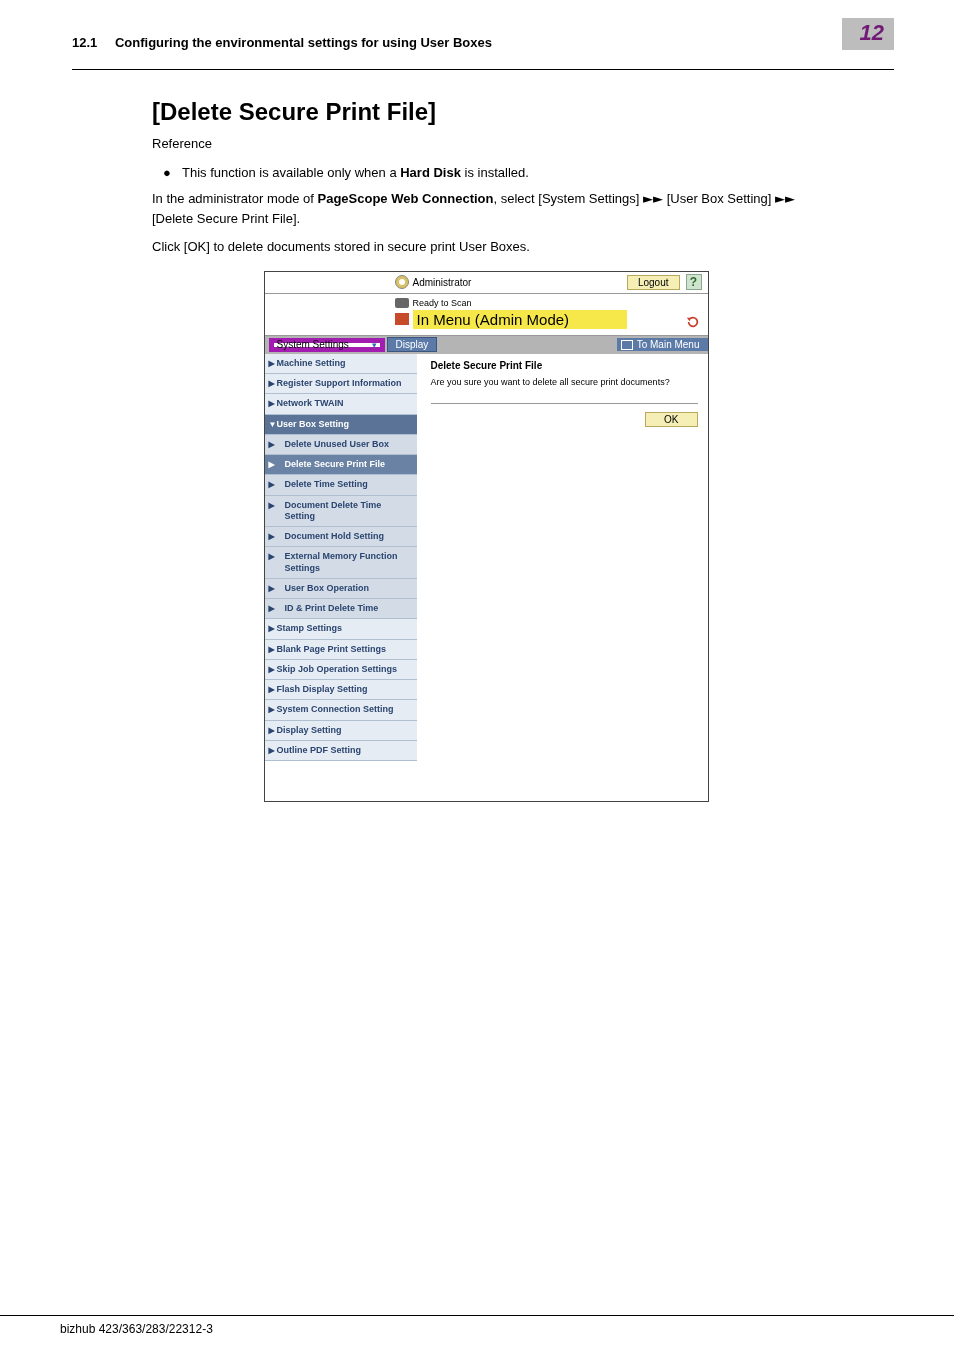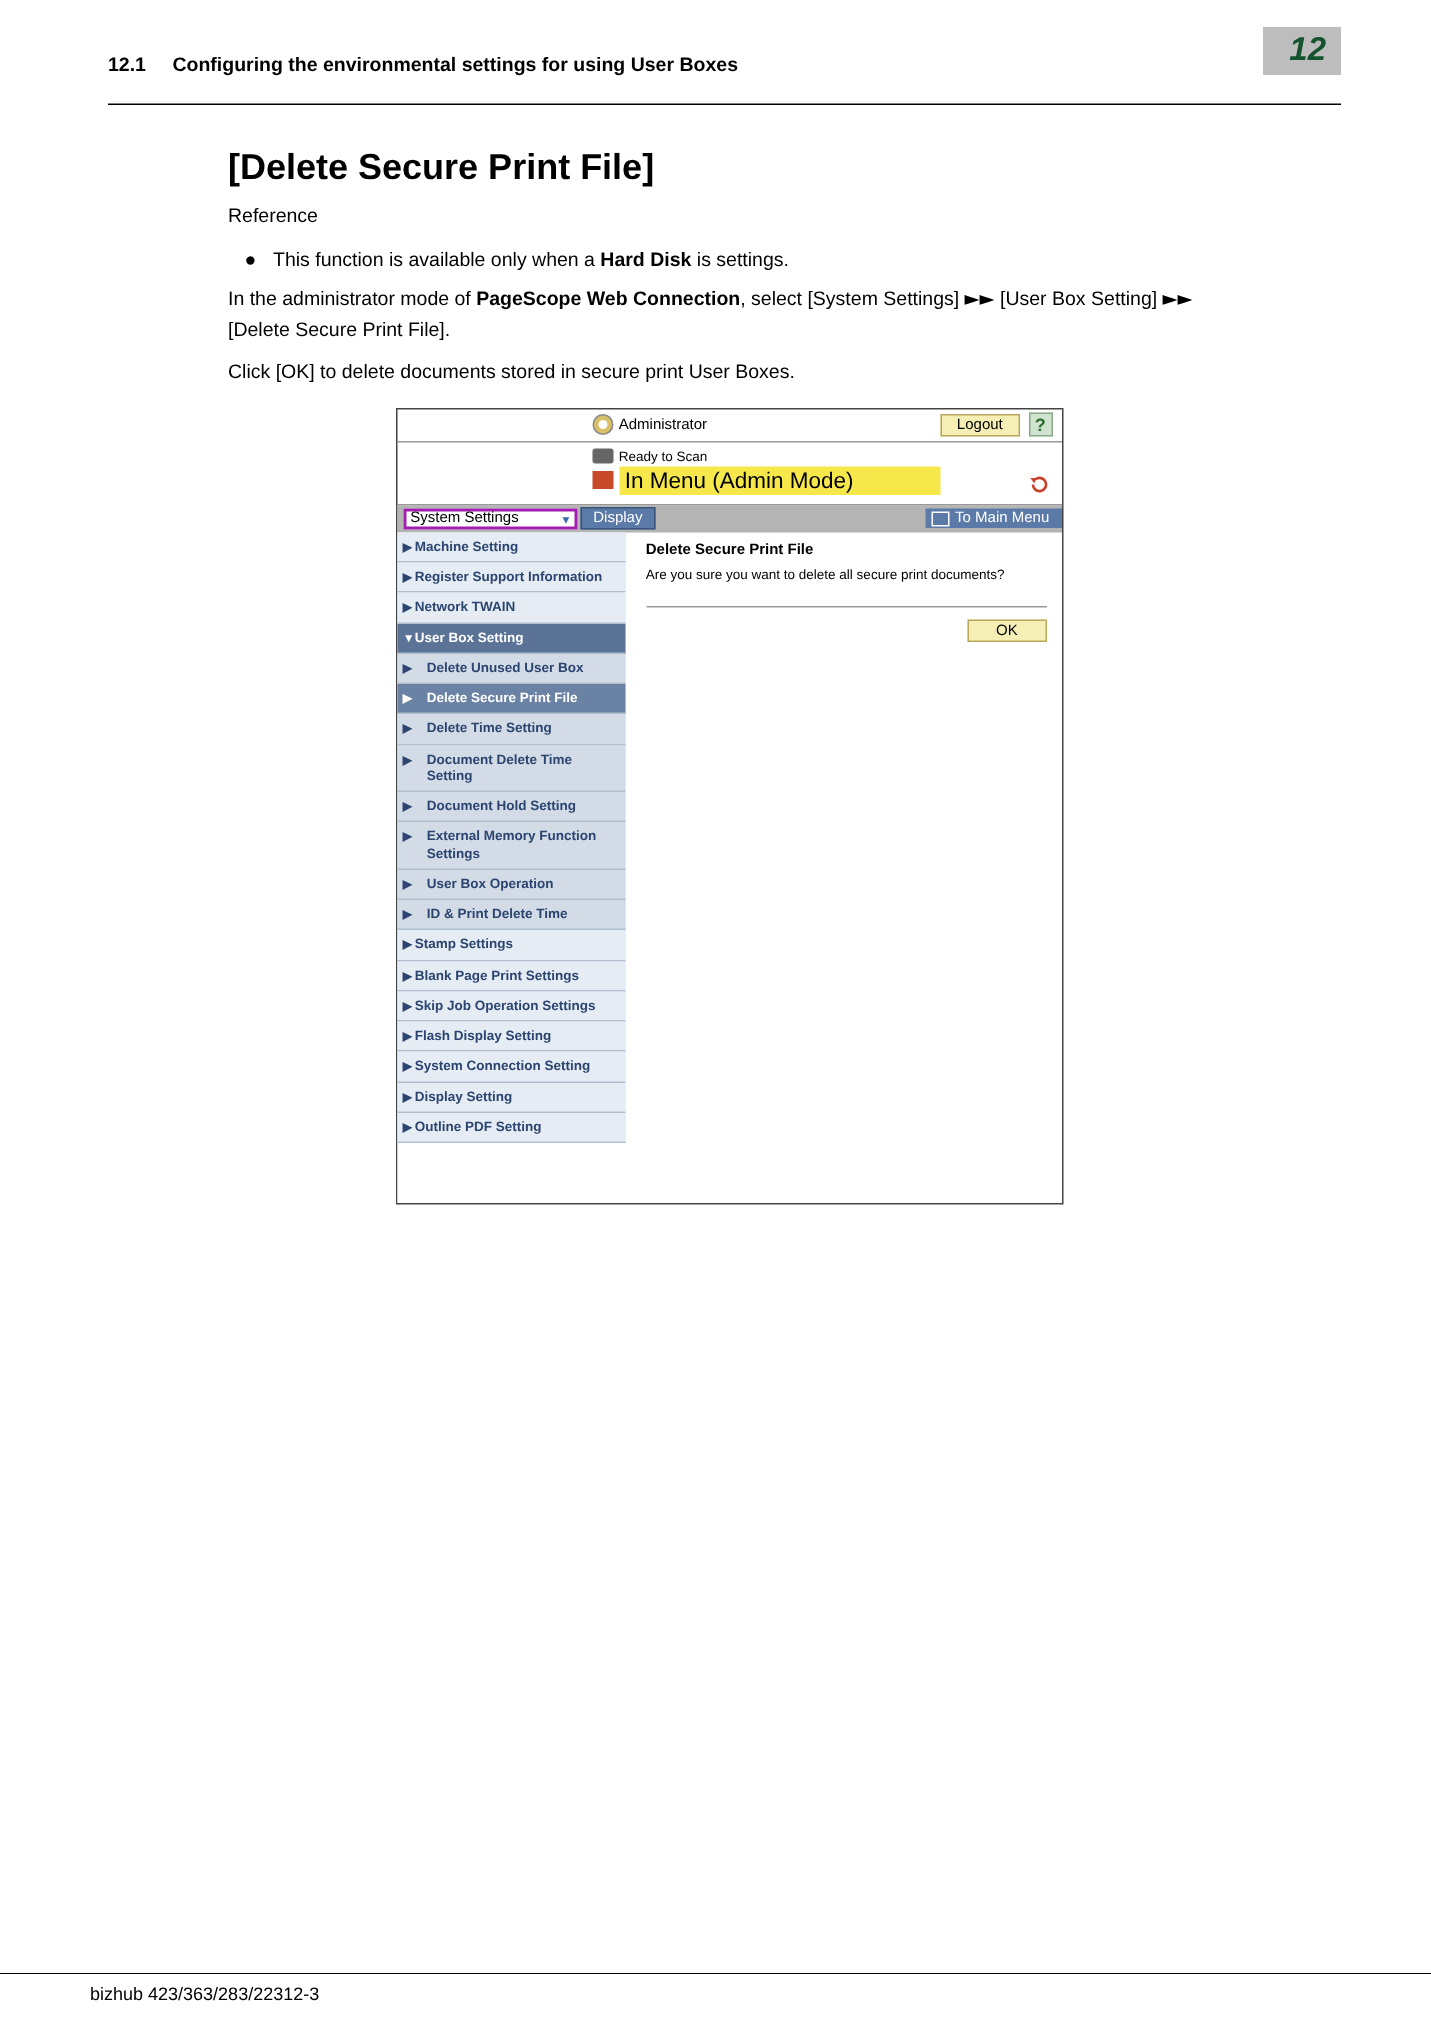--- a/index.html
+++ b/index.html
@@ -21,21 +21,21 @@
     margin-left: 12px;
   }
   .hdr-left {
     flex: 1;
     font-size: 13px;
     font-weight: bold;
   }
   .hdr-sec { margin-right: 14px; }
   .hdr-right {
     background: #bdbdbd;
-    color: #14532d;
+    color: #701a75;
     font-size: 22px;
     font-weight: bold;
     font-style: italic;
     padding: 2px 10px 4px 18px;
   }
   .content {
     padding: 20px 0 0 92px;
     width: 760px;
   }
   .h-title {
@@ -82,21 +82,21 @@
   .status-line{ display:flex; align-items:flex-end; font-size:9px; margin-bottom:2px;}
   .scan-ico{width:14px;height:10px;background:#666;border-radius:2px;margin-right:4px;}
   .menu-line{ display:flex; align-items:center;}
   .menu-ico{width:14px;height:12px;background:#c74b2b;margin-right:4px;}
   .menu-bar{ background:#f6e84a; padding:1px 58px 1px 4px; font-size:15px;}
   .refresh-ico{position:absolute; right:8px; bottom:6px; width:14px;height:14px;}
   .refresh-ico svg{width:14px;height:14px;}
 
   .toolbar{ display:flex; align-items:center; background:#b4b4b4; height:18px; padding-left:4px;}
   .dropdown{
-    background:#fff;border:2px solid #a21caf;height:14px;width:116px;font-size:10px;
+    background:#fff;border:5px solid #a21caf;height:14px;width:116px;font-size:10px;
     padding:0 3px; display:flex;align-items:center;justify-content:space-between;
   }
   .dd-arrow{ color:#3a6baf; font-size:9px;}
   .disp-btn{ background:#5b7aa8;color:#fff;padding:1px 8px;margin-left:2px;font-size:10px;border:1px solid #3a567d;}
   .tmm{ margin-left:auto; background:#5b7aa8;color:#fff;padding:1px 8px 1px 4px;font-size:10px;display:flex;align-items:center;gap:4px;}
   .tmm-ico{width:12px;height:10px;border:1px solid #fff;}
 
   .shot-body{ display:flex; }
   .nav{
     width:152px; background:#dbe4ee;
@@ -144,21 +144,21 @@
     <div class="hdr-right">12</div>
   </div>
 
   <div class="content">
     <div class="h-title">[Delete Secure Print File]</div>
     <div class="ref">Reference</div>
 
     <div class="bullet-row">
       <div class="dot">●</div>
       <div class="txt">
-        <span>This function is available only when a </span><b>Hard Disk</b><span> is settings.</span>
+        <span>This function is available only when a </span><b>Hard Disk</b><span> is installed.</span>
       </div>
     </div>
 
     <div class="para">
       <span>In the administrator mode of </span><b>PageScope Web Connection</b><span>, select [System Settings] </span><span class="arr">►►</span><span> [User Box Setting] </span><span class="arr">►►</span><span> [Delete Secure Print File].</span>
     </div>
 
     <div class="para">Click [OK] to delete documents stored in secure print User Boxes.</div>
 
     <div class="shot">

